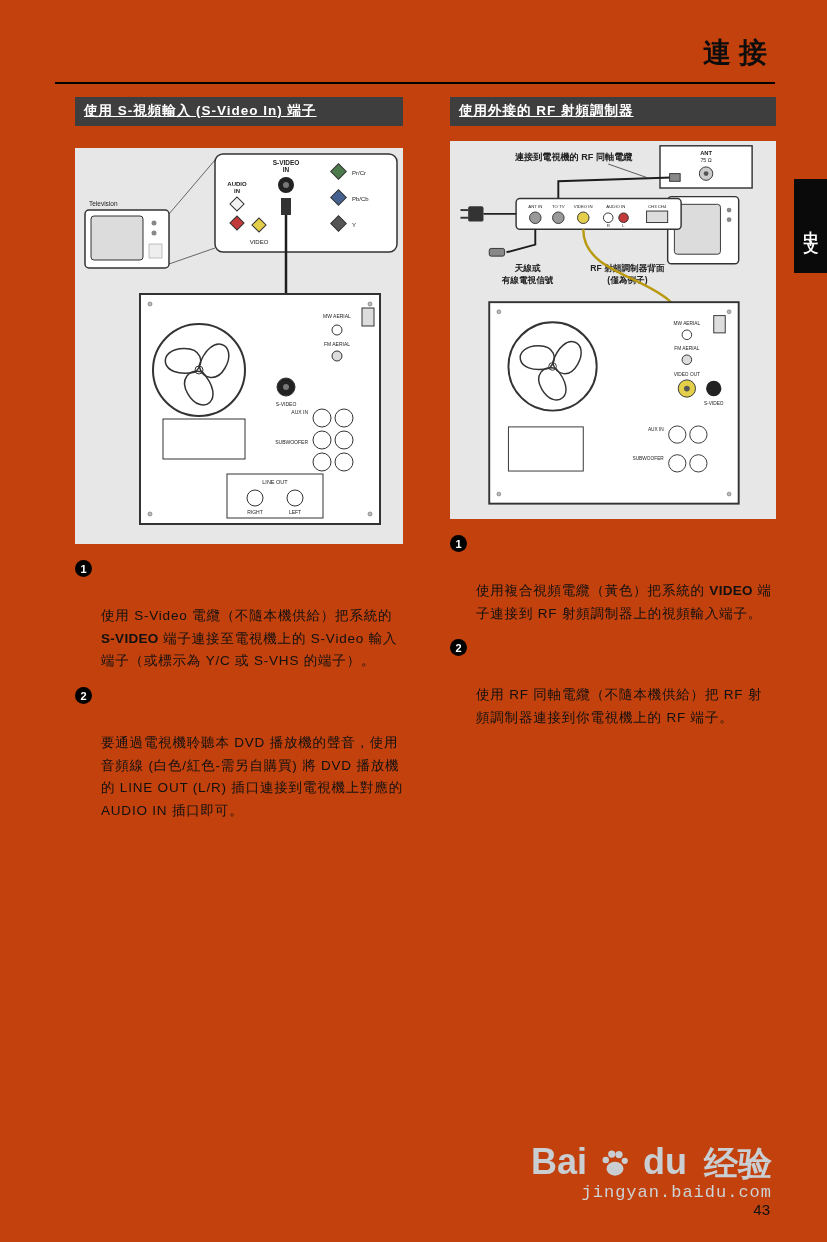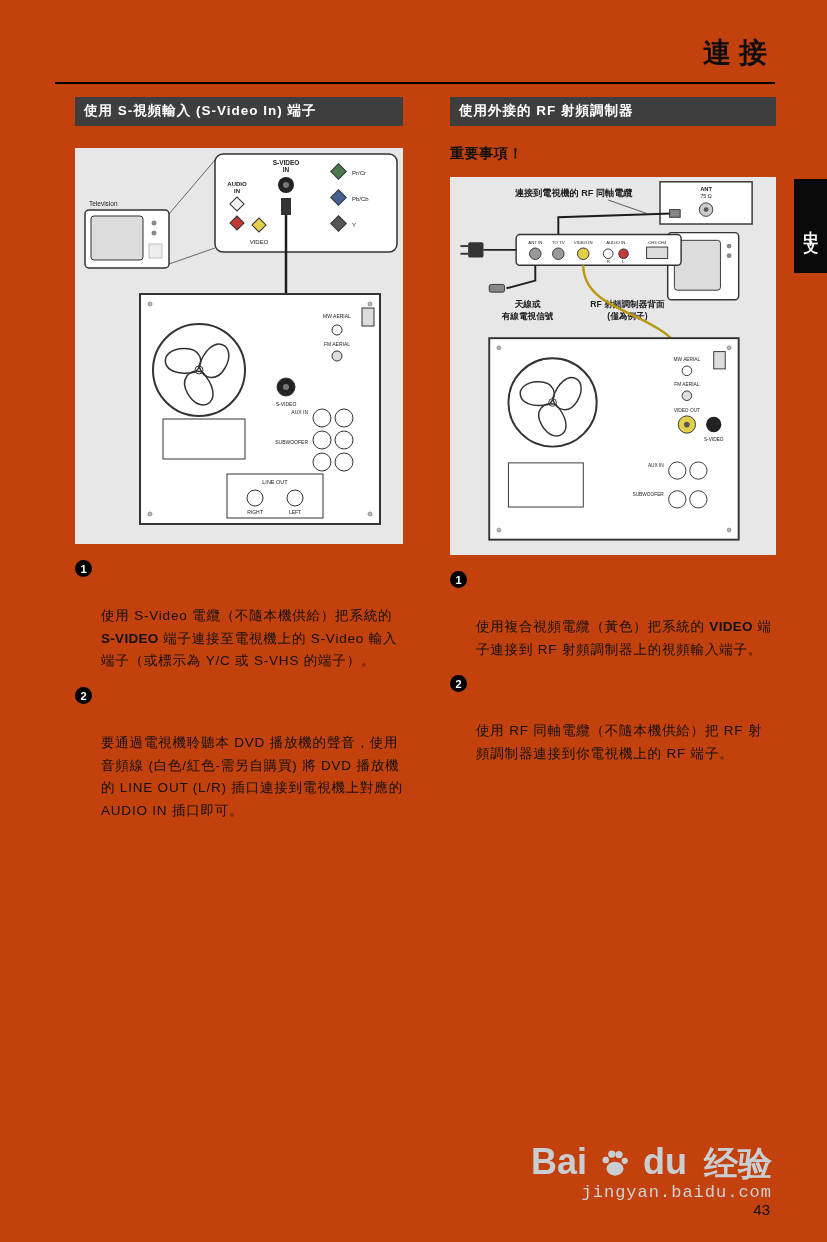--- a/index.html
+++ b/index.html
@@ -17,21 +17,21 @@
   .lang-tab {
     position:absolute; top:179px; right:0; width:33px; height:94px;
     background:#0a0a0a; color:#fff; display:flex; align-items:center; justify-content:center;
     writing-mode:vertical-rl; font-size:15px; font-weight:bold; letter-spacing:7px;
   }
   .col { position:absolute; top:97px; }
   .col-left  { left:75px;  width:328px; }
   .col-right { left:450px; width:326px; }
   .section-header {
     background:#3e3e3e; color:#ffffff; font-size:13.5px; font-weight:bold;
-    padding:5px 10px 6px 9px; letter-spacing:1px;
+    padding:5px 10px 6px 9px; letter-spacing:1px;text-decoration:underline;
   }
   .diagram { position:relative; background:#e7e7e7; width:100%; }
   .diagram-left  { height:396px; margin-top:22px; }
   .diagram-right { height:378px; margin-top:12px; }
   .diagram svg { position:absolute; inset:0; width:100%; height:100%;
     font-family:"Liberation Sans", sans-serif; }
   .important { margin-top:15px; font-weight:bold; font-size:14px; line-height:1.72; letter-spacing:0.6px; }
   .important .imp-title { margin-bottom:1px; }
   .steps { list-style:none; margin-top:13px; }
   .step { display:flex; gap:9px; margin-bottom:11px; }
@@ -157,21 +157,20 @@
         <span class="bullet">2</span>
         <p class="step-text"><span>要通過電視機聆聽本 DVD 播放機的聲音，使用音頻線 (白色/紅色-需另自購買) 將 DVD 播放機的 LINE OUT (L/R) 插口連接到電視機上對應的 AUDIO IN 插口即可。</span><strong></strong><span></span></p>
       </li>
     </ol>
   </section>
 
   <section class="col col-right">
     <div class="section-header">使用外接的 RF 射頻調制器</div>
 
     <div class="important">
-      <p class="imp-title">重要事項！</p>
     </div>
 
     <div class="diagram diagram-right">
       <svg viewBox="0 0 326 394">
 
         <text x="122" y="20" font-size="9.5" font-weight="bold" text-anchor="middle">連接到電視機的 RF 同軸電纜</text>
         <line x1="158" y1="24" x2="198" y2="38" stroke="#555" stroke-width="1"></line>
 
         <g>
           <rect x="220" y="58" width="74" height="70" rx="4" fill="#fff" stroke="#333" stroke-width="1.5"></rect>

